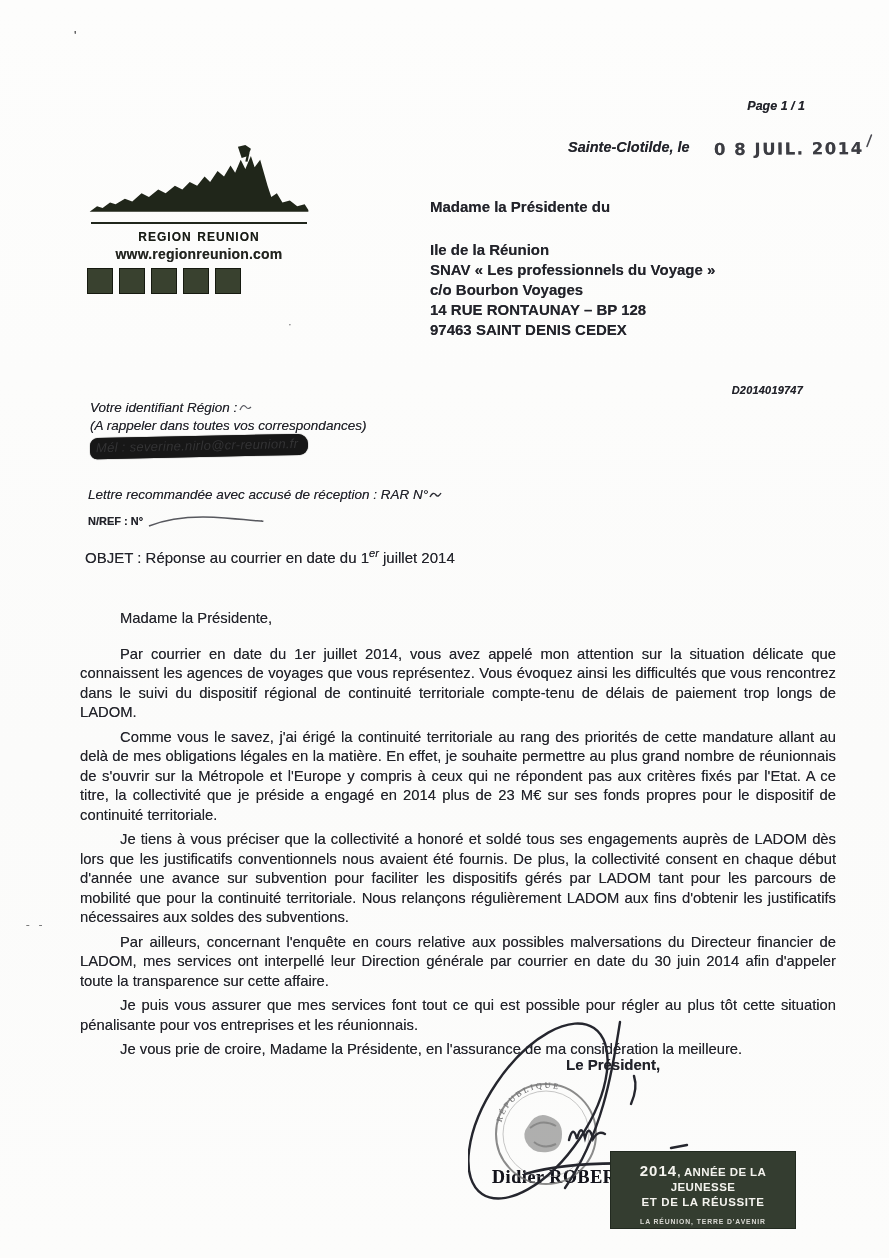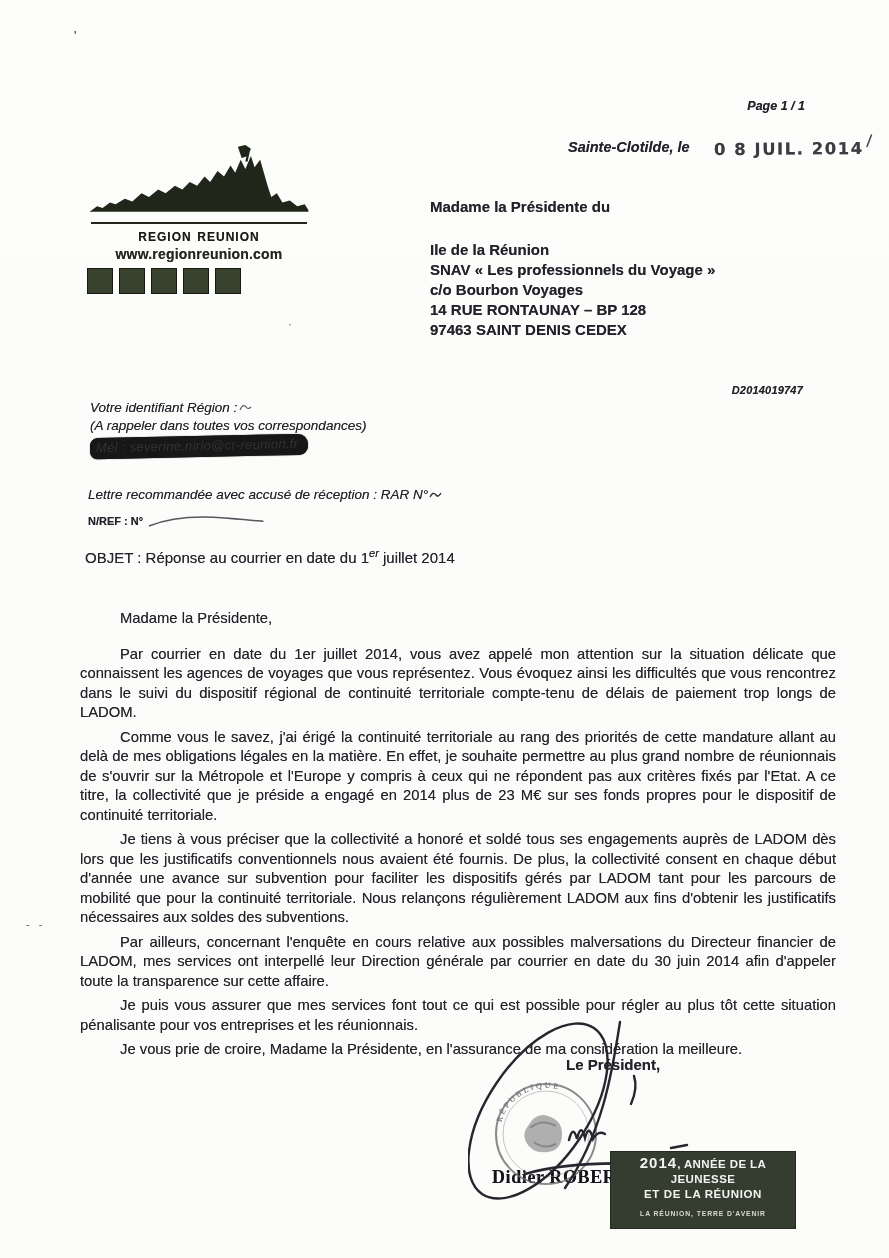--- a/index.html
+++ b/index.html
@@ -77,21 +77,21 @@
   .sig-svg{left:468px;top:1016px;z-index:2;}
   .sig-title{left:566px;top:1056px;font-weight:700;font-size:15px;z-index:4;}
   .sig-name{left:492px;top:1167px;font-family:"Liberation Serif",serif;
     font-weight:700;font-size:18px;letter-spacing:.6px;color:#14141c;z-index:1;}
 
   .banner{
     left:610px;top:1151px;width:186px;height:78px;
     background:var(--banner-bg);color:#f4f3ee;
     text-align:center;z-index:3;
     border:1px solid #222a20;
-    padding-top:3px;
+    padding-top:11px;
     text-shadow:none;
   }
   .banner .l1{font-size:11.5px;font-weight:700;letter-spacing:.4px;line-height:15px;}
   .banner .l1 .year{font-size:15px;letter-spacing:1px;}
   .banner .l2{font-size:11.5px;font-weight:700;letter-spacing:.6px;line-height:15px;}
   .banner .l3{font-size:6.8px;font-weight:700;letter-spacing:.9px;opacity:.85;margin-top:8px;}
 
   .artifact{color:#8a8a8a;font-size:11px;}
   .artifact.apos{left:74px;top:28px;font-size:13px;color:#555;}
   .artifact.margin-marks{left:26px;top:918px;letter-spacing:3px;color:#777;}
@@ -209,17 +209,17 @@
     </g>
   </svg>
 
   <div class="abs sig-title">Le Président,</div>
   <div class="abs sig-name">Didier ROBERT</div>
 
   <div class="abs banner">
     <div class="l1">
       <span class="year">2014</span><span>, ANNÉE DE LA JEUNESSE</span>
     </div>
-    <div class="l2">ET DE LA RÉUNION</div>
+    <div class="l2">ET DE LA RÉUSSITE</div>
     <div class="l3">LA RÉUNION, TERRE D'AVENIR</div>
   </div>
 
 </div>
 
 </body></html>

